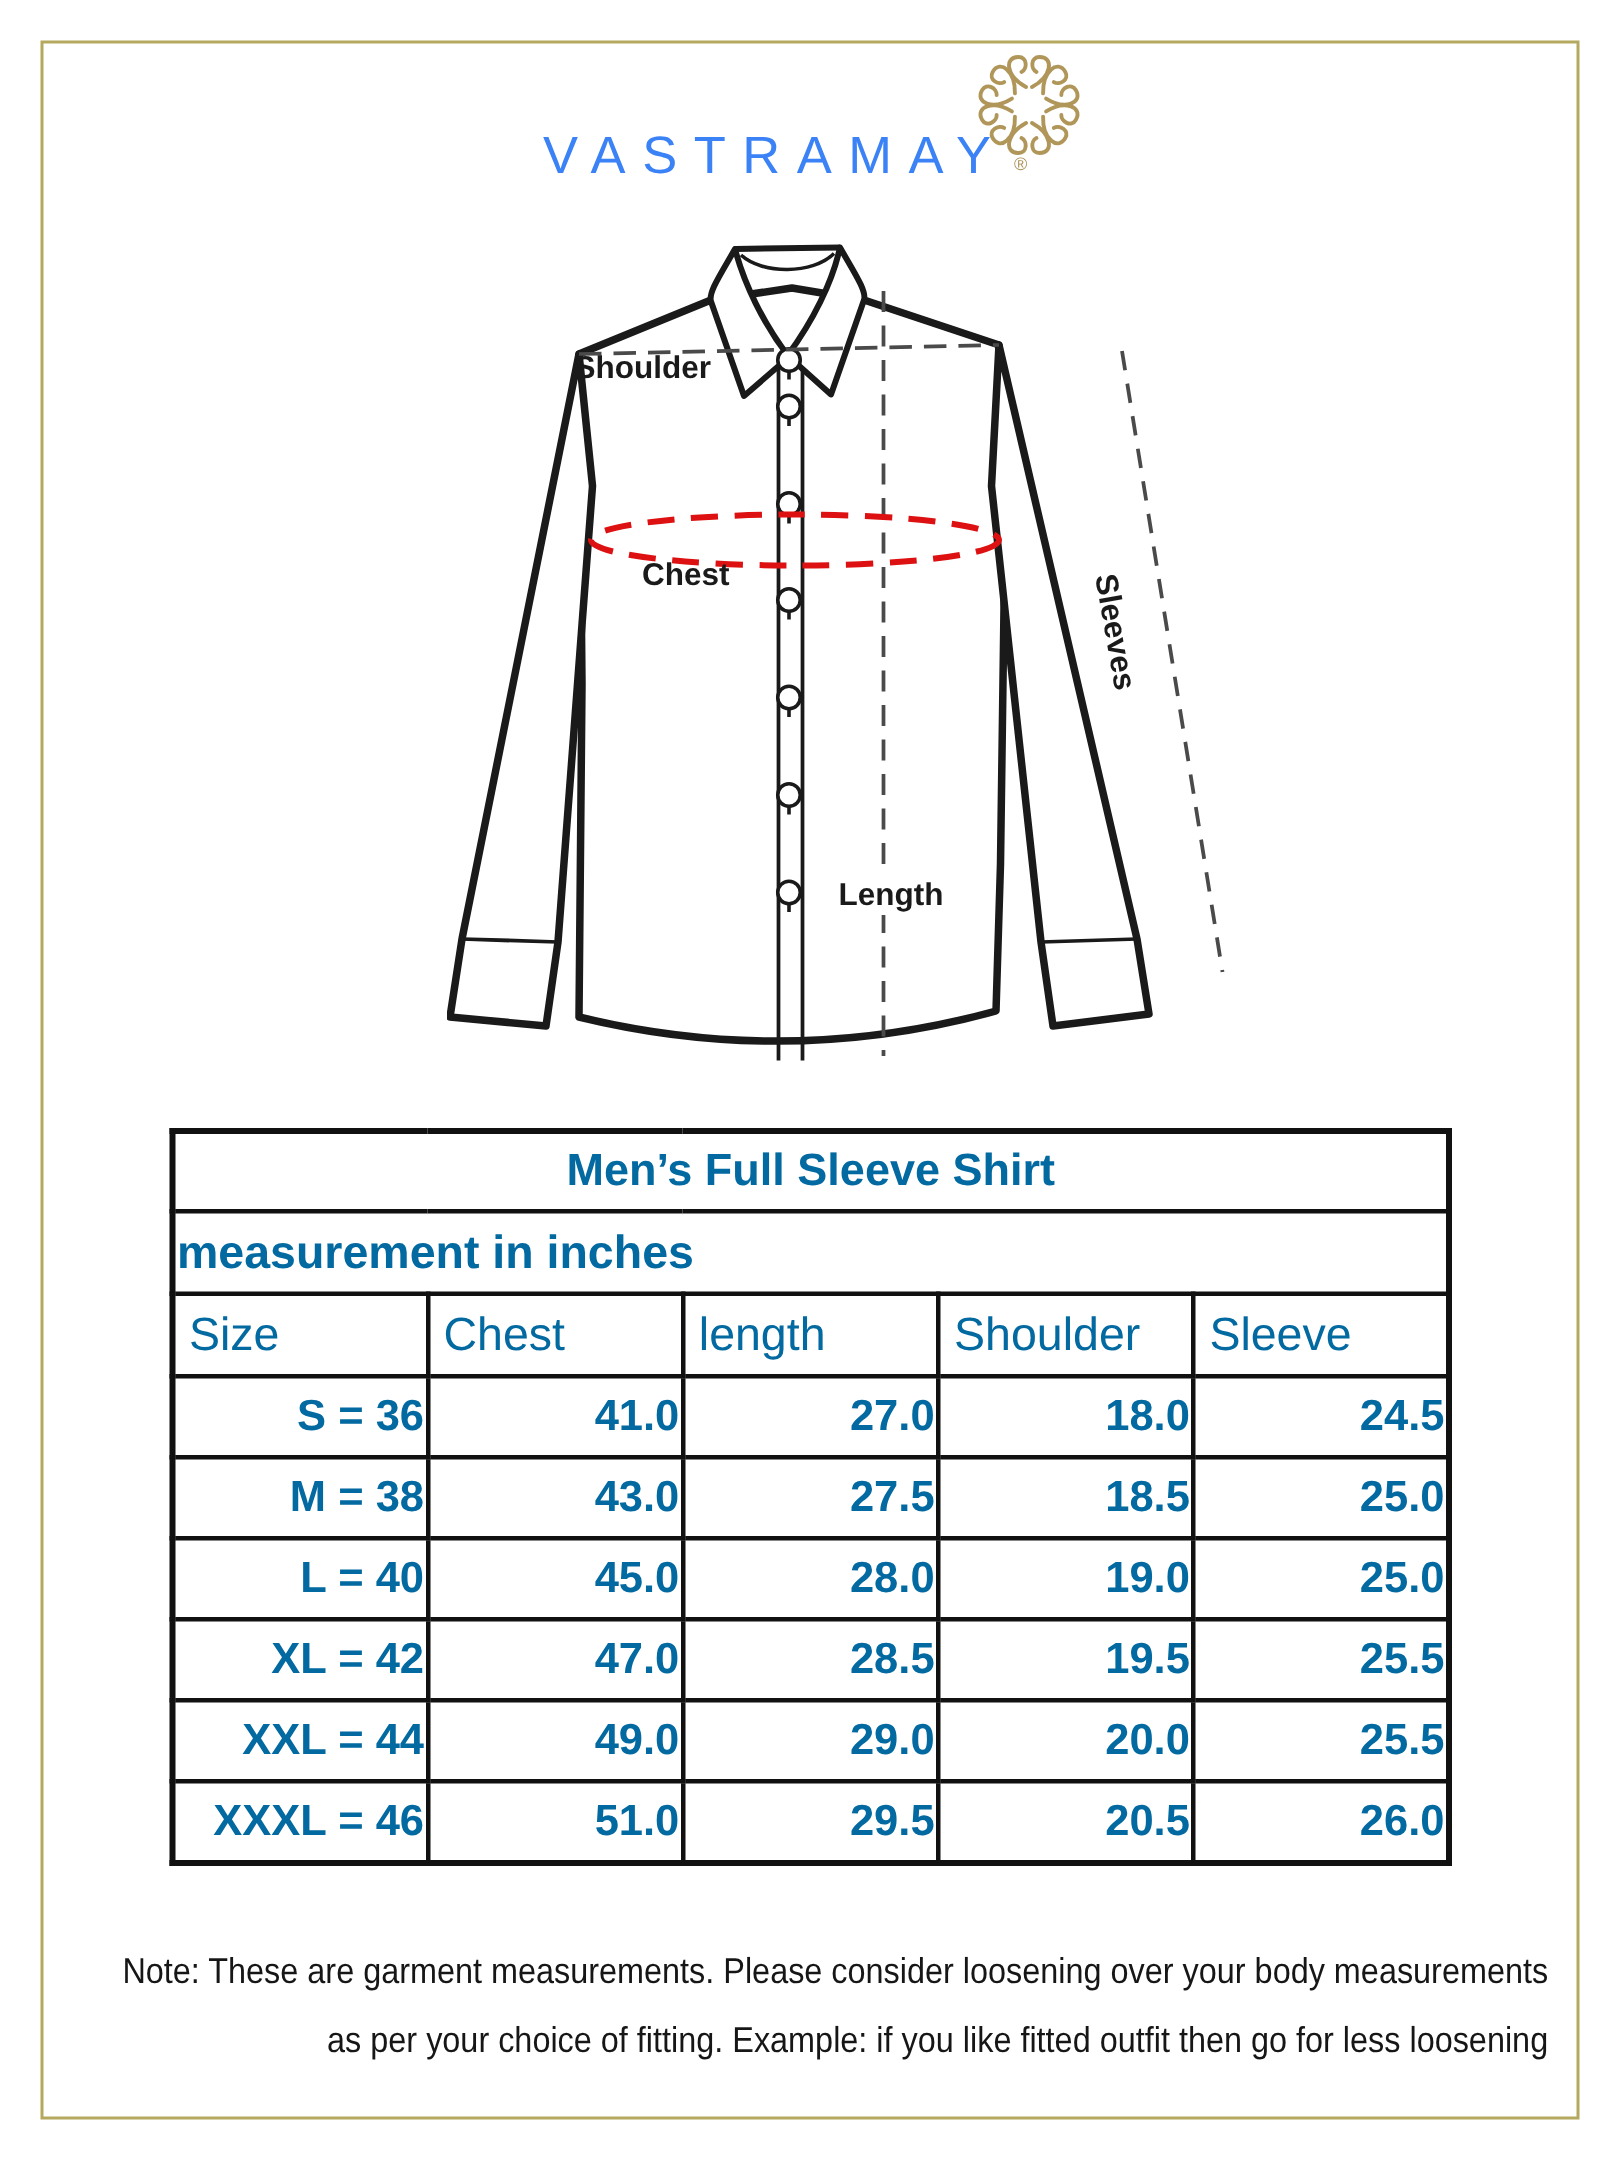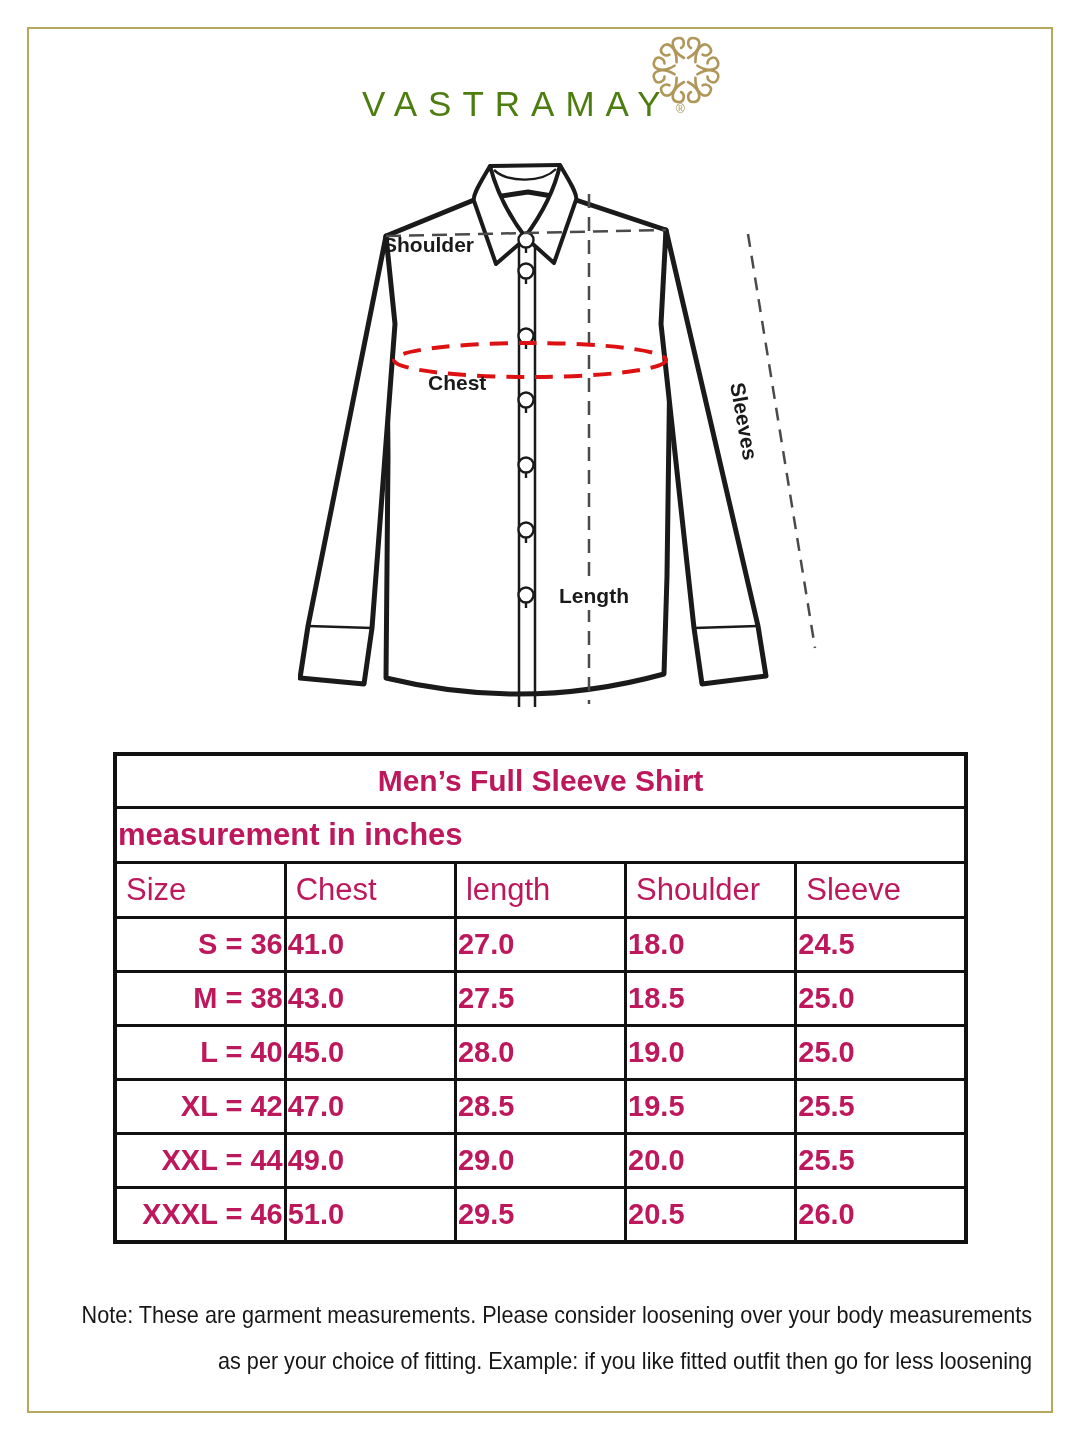--- a/index.html
+++ b/index.html
@@ -7,46 +7,46 @@
     position:relative; width:1080px; height:1440px; background:#ffffff;
     font-family:"Liberation Sans", sans-serif; overflow:hidden;
   }
   .gold-frame {
     position:absolute; left:27px; top:27px; width:1022px; height:1382px;
     border:2px solid #b5a95f; pointer-events:none;
   }
   
   .wordmark {
     position:absolute; left:362px; top:84px;
-    font-size:35px; letter-spacing:11px; font-weight:400; color:#4d7c0f;
+    font-size:35px; letter-spacing:11px; font-weight:400; color:#3b82f6;
   }
   .emblem { position:absolute; left:650px; top:34px; }
   .reg {
     position:absolute; left:676px; top:102px; font-size:12px; color:#ac9257;
   }
   
   .shirt { position:absolute; left:298px; top:156px; }
   .shirt text {
     font-family:"Liberation Sans", sans-serif; font-weight:bold;
     font-size:21px; fill:#1a1a1a;
   }
   
   table.chart {
     position:absolute; left:113px; top:752px; width:855px;
     border-collapse:collapse; table-layout:fixed;
-    border:4px solid #111; color:#be185d;
+    border:4px solid #111; color:#0369a1;
   }
   table.chart td { border:3px solid #111; vertical-align:middle; overflow:hidden; }
   td.t-title { height:48px; text-align:center; font-size:30px; font-weight:bold; }
   td.t-sub   { height:50px; text-align:left; font-size:31px; font-weight:bold; }
   tr.t-head td {
     height:50px; text-align:left; padding-left:9px;
     font-size:31px; font-weight:normal;
   }
-  tr.t-row td { height:49px; text-align:left; font-size:29px; font-weight:bold; }
+  tr.t-row td { height:49px; text-align:right; font-size:29px; font-weight:bold; }
   tr.t-row td.c-size { text-align:right; padding-left:9px; }
   
   .note {
     position:absolute; right:48px; top:1292px; text-align:right;
     white-space:nowrap; color:#161616; font-size:24px; line-height:46px;
     transform:scaleX(0.9); transform-origin:100% 0;
   }
 </style>
 </head>
 <body>

